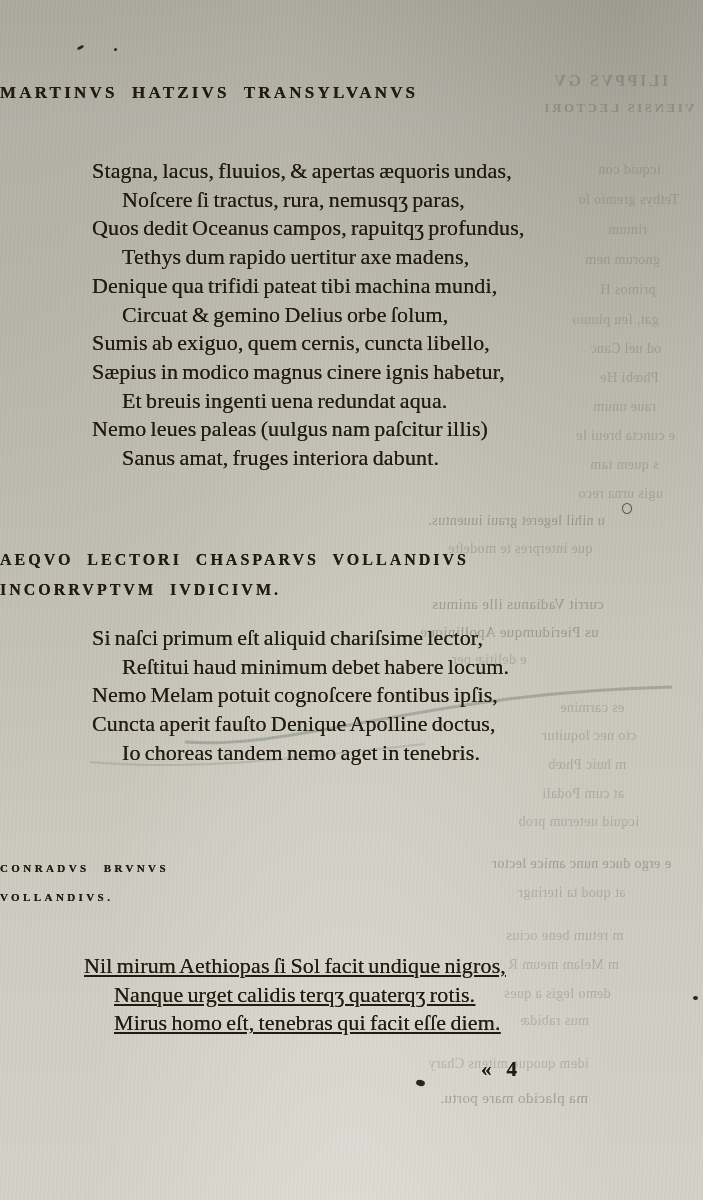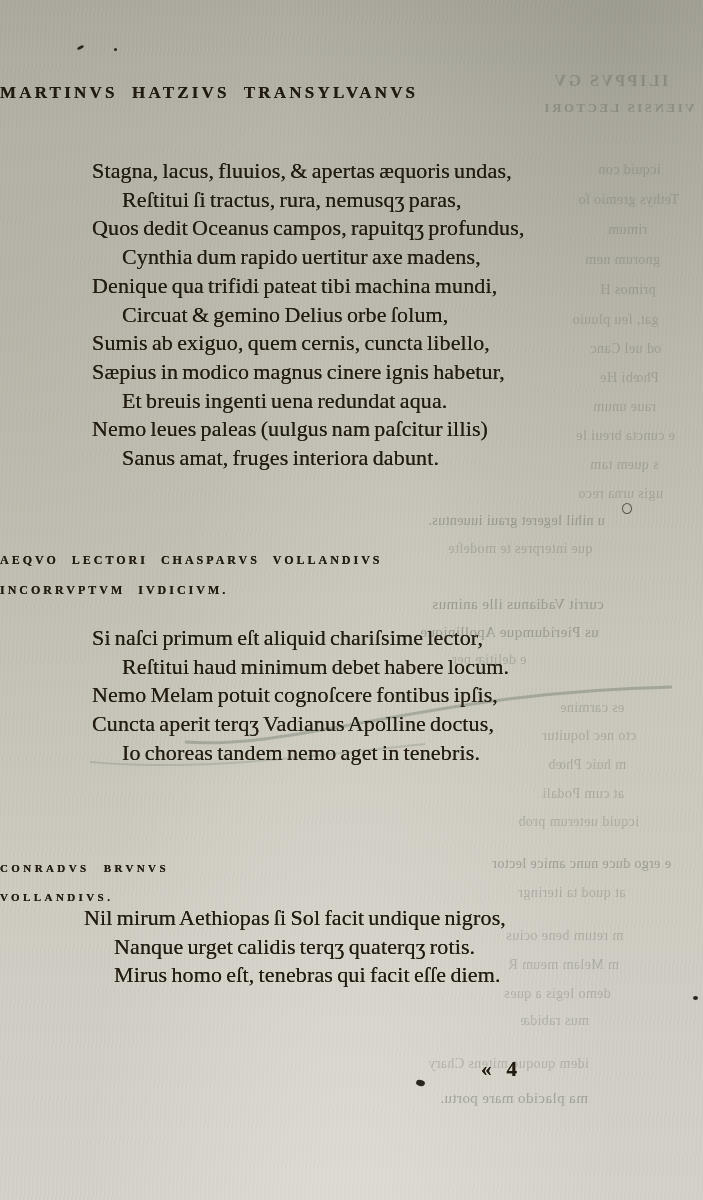--- a/index.html
+++ b/index.html
@@ -33,26 +33,26 @@
     position:absolute;width:8px;height:9px;border:1.6px solid rgba(55,50,40,.75);
     border-radius:50%;z-index:3;background:transparent;
   }
   
   .print{position:absolute;z-index:2;color:#221b10;text-shadow:0 0 .5px rgba(34,27,16,.85);}
   .heading{
     font-weight:bold;white-space:nowrap;
   }
   .heading .hline{white-space:nowrap;}
   #h1{left:0;width:696px;top:78px;font-size:17px;letter-spacing:3.2px;word-spacing:7px;line-height:30px;}
-  #h2{left:0;width:692px;top:545px;font-size:12px;letter-spacing:3px;word-spacing:7px;line-height:30px;}
+  #h2{left:0;width:692px;top:545px;font-size:16px;letter-spacing:3px;word-spacing:7px;line-height:30px;}
   #h3{left:0;width:644px;top:854px;font-size:11px;letter-spacing:3.4px;word-spacing:8px;line-height:29px;}
   .poem{font-size:22px;line-height:28.7px;word-spacing:-1.5px;letter-spacing:.15px;white-space:nowrap;}
   #poem1{left:92px;top:157px;}
   #poem2{left:92px;top:624px;}
-  #poem3{left:84px;top:904px;}
+  #poem3{left:84px;top:952px;text-decoration:underline;}
   .poem .line.indent{padding-left:30px;}
   .signature{
     left:481px;top:1057px;font-size:21px;font-weight:bold;display:flex;gap:15px;
   }
 </style>
 </head>
 <body>
 
 <div class="page">
 
@@ -101,42 +101,42 @@
   <div class="speck" style="left:693px;top:996px;width:5px;height:4px"></div>
   <div class="speck" style="left:416px;top:1080px;width:9px;height:6px;transform:rotate(14deg)"></div>
   <div class="ring" style="left:622px;top:503px"></div>
 
   <header class="print heading" id="h1">
     <div class="hline">MARTINVS HATZIVS TRANSYLVANVS</div>
   </header>
 
   <div class="print poem" id="poem1">
     <div class="line">Stagna, lacus, fluuios, &amp; apertas æquoris undas,</div>
-    <div class="line indent">Reſtitui ſi tractus, rura, nemusqʒ paras,</div>
+    <div class="line indent">Noſcere ſi tractus, rura, nemusqʒ paras,</div>
     <div class="line">Quos dedit Oceanus campos, rapuitqʒ profundus,</div>
-    <div class="line indent">Cynthia dum rapido uertitur axe madens,</div>
+    <div class="line indent">Tethys dum rapido uertitur axe madens,</div>
     <div class="line">Denique qua trifidi pateat tibi machina mundi,</div>
     <div class="line indent">Circuat &amp; gemino Delius orbe ſolum,</div>
     <div class="line">Sumis ab exiguo, quem cernis, cuncta libello,</div>
     <div class="line">Sæpius in modico magnus cinere ignis habetur,</div>
     <div class="line indent">Et breuis ingenti uena redundat aqua.</div>
     <div class="line">Nemo leues paleas (uulgus nam paſcitur illis)</div>
     <div class="line indent">Sanus amat, fruges interiora dabunt.</div>
   </div>
 
   <header class="print heading" id="h2">
     <div class="hline">AEQVO LECTORI CHASPARVS VOLLANDIVS</div>
     <div class="hline">INCORRVPTVM IVDICIVM.</div>
   </header>
 
   <div class="print poem" id="poem2">
     <div class="line">Si naſci primum eſt aliquid chariſsime lector,</div>
     <div class="line indent">Reſtitui haud minimum debet habere locum.</div>
     <div class="line">Nemo Melam potuit cognoſcere fontibus ipſis,</div>
-    <div class="line">Cuncta aperit terqʒ Vadianus Apolline doctus,</div>
+    <div class="line">Cuncta aperit fauſto Denique Apolline doctus,</div>
     <div class="line indent">Io choreas tandem nemo aget in tenebris.</div>
   </div>
 
   <header class="print heading" id="h3">
     <div class="hline">CONRADVS BRVNVS</div>
     <div class="hline">VOLLANDIVS.</div>
   </header>
 
   <div class="print poem" id="poem3">
     <div class="line">Nil mirum Aethiopas ſi Sol facit undique nigros,</div>

